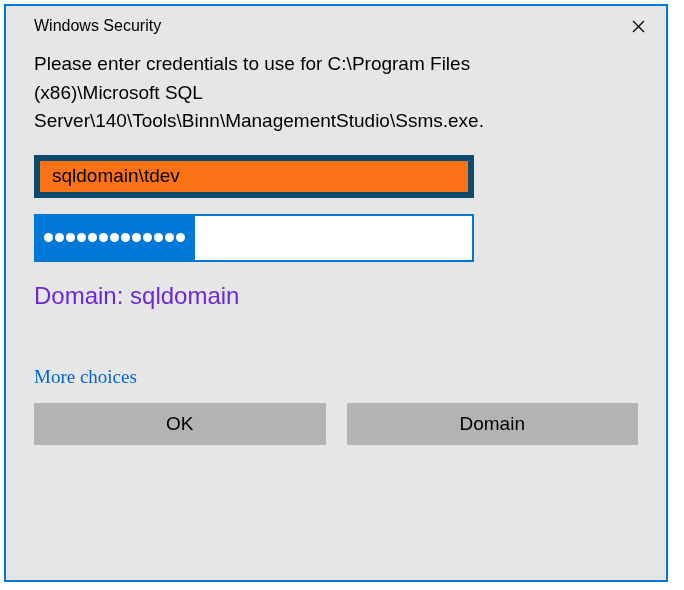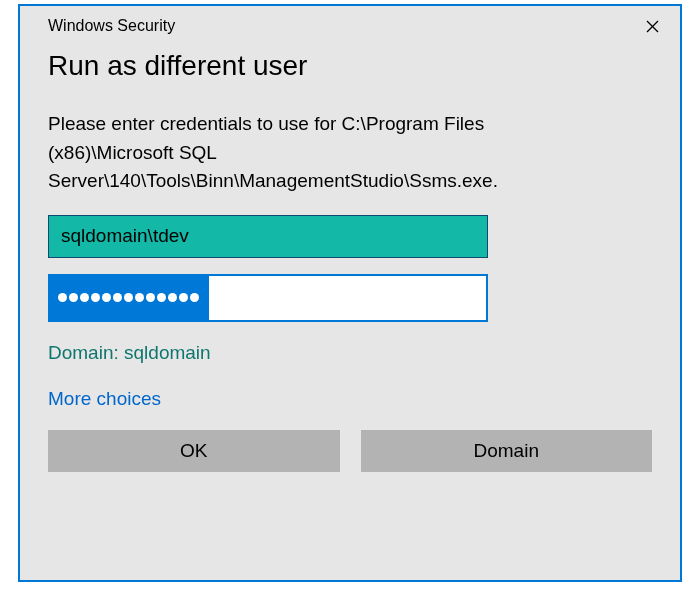--- a/index.html
+++ b/index.html
@@ -5,21 +5,21 @@
     * { box-sizing: border-box; margin: 0; padding: 0; }
     body {
       font-family: "Segoe UI", Tahoma, sans-serif;
       background: #fff;
       width: 684px;
       height: 590px;
       position: relative;
     }
     .dialog {
       position: absolute;
-      left: 18px;
+      left: 4px;
       top: 4px;
       width: 664px;
       height: 578px;
       border: 2px solid #0078d7;
       background: #e6e6e6;
     }
     .titlebar {
       display: flex;
       justify-content: space-between;
       align-items: center;
@@ -51,22 +51,22 @@
     .instruction {
       font-size: 19px;
       color: #000;
       line-height: 1.5;
       margin-bottom: 19px;
       max-width: 560px;
     }
     .username-field {
       width: 440px;
       height: 43px;
-      border: 1px solid #0c4a6e;
-      background: #14b8a6;
+      border: 6px solid #0c4a6e;
+      background: #f97316;
       padding: 0 12px;
       font-size: 19px;
       color: #000;
       font-family: inherit;
       margin-bottom: 16px;
       display: block;
     }
     .password-wrap {
       width: 440px;
       height: 48px;
@@ -96,34 +96,35 @@
       border: none;
       flex: 1;
       height: 100%;
       font-size: 19px;
       padding: 0 6px;
       outline: none;
       font-family: inherit;
       background: transparent;
     }
     .domain-line {
-      font-size: 19px;
-      color: #0f766e;
-      margin-bottom: 24px;
+      font-size: 24px;
+      color: #6d28d9;
+      margin-bottom: 56px;
     }
     .more-choices {
       font-size: 19px;
       color: #0066cc;
       cursor: pointer;
-      margin-bottom: 20px;
       display: inline-block;
+      font-family: Liberation Serif, serif;
     }
     .button-row {
       display: flex;
       gap: 21px;
+      margin-top: 15px;
     }
     .btn {
       flex: 1;
       height: 42px;
       background: #b3b3b3;
       border: none;
       font-size: 19px;
       color: #000;
       font-family: inherit;
       cursor: pointer;
@@ -137,21 +138,20 @@
     <div class="titlebar-title">Windows Security</div>
     <div class="close-btn">
       <svg width="13" height="13" viewBox="0 0 13 13">
           <line x1="1" y1="1" x2="12" y2="12" stroke="#000" stroke-width="1.2"></line>
           <line x1="12" y1="1" x2="1" y2="12" stroke="#000" stroke-width="1.2"></line>
         </svg>
     </div>
   </div>
 
   <div class="content">
-    <div class="heading">Run as different user</div>
     <div class="instruction">Please enter credentials to use for C:\Program Files (x86)\Microsoft SQL Server\140\Tools\Binn\ManagementStudio\Ssms.exe.</div>
 
     <input type="text" class="username-field" readonly="" value="sqldomain\tdev" style="">
 
     <div class="password-wrap">
       <div class="password-dots" id="pw-dots">
           <span class="dot"></span>
           <span class="dot"></span>
           <span class="dot"></span>
           <span class="dot"></span>

